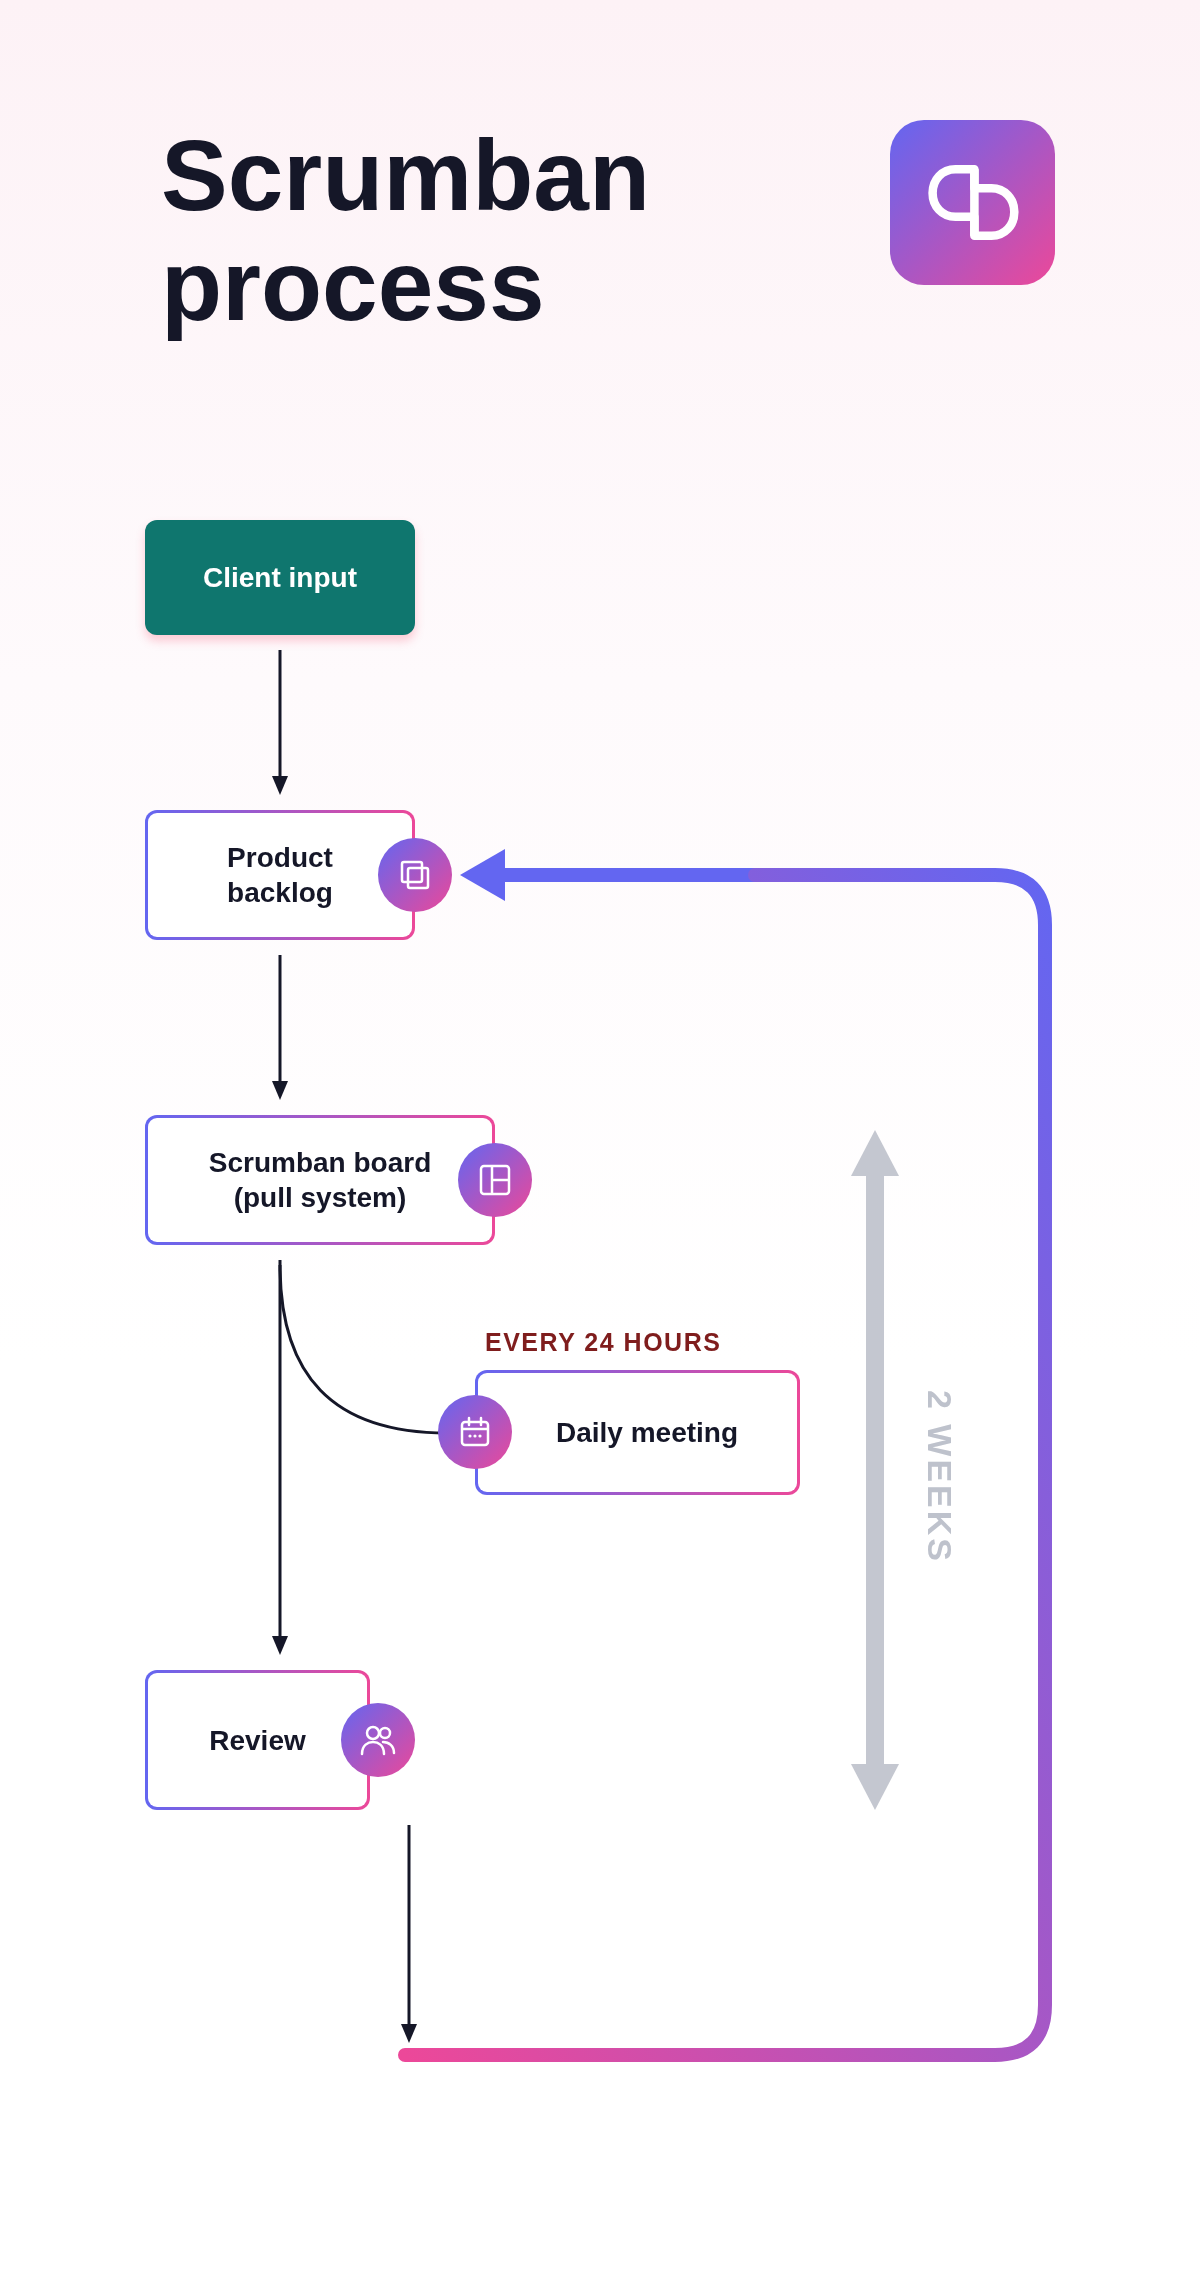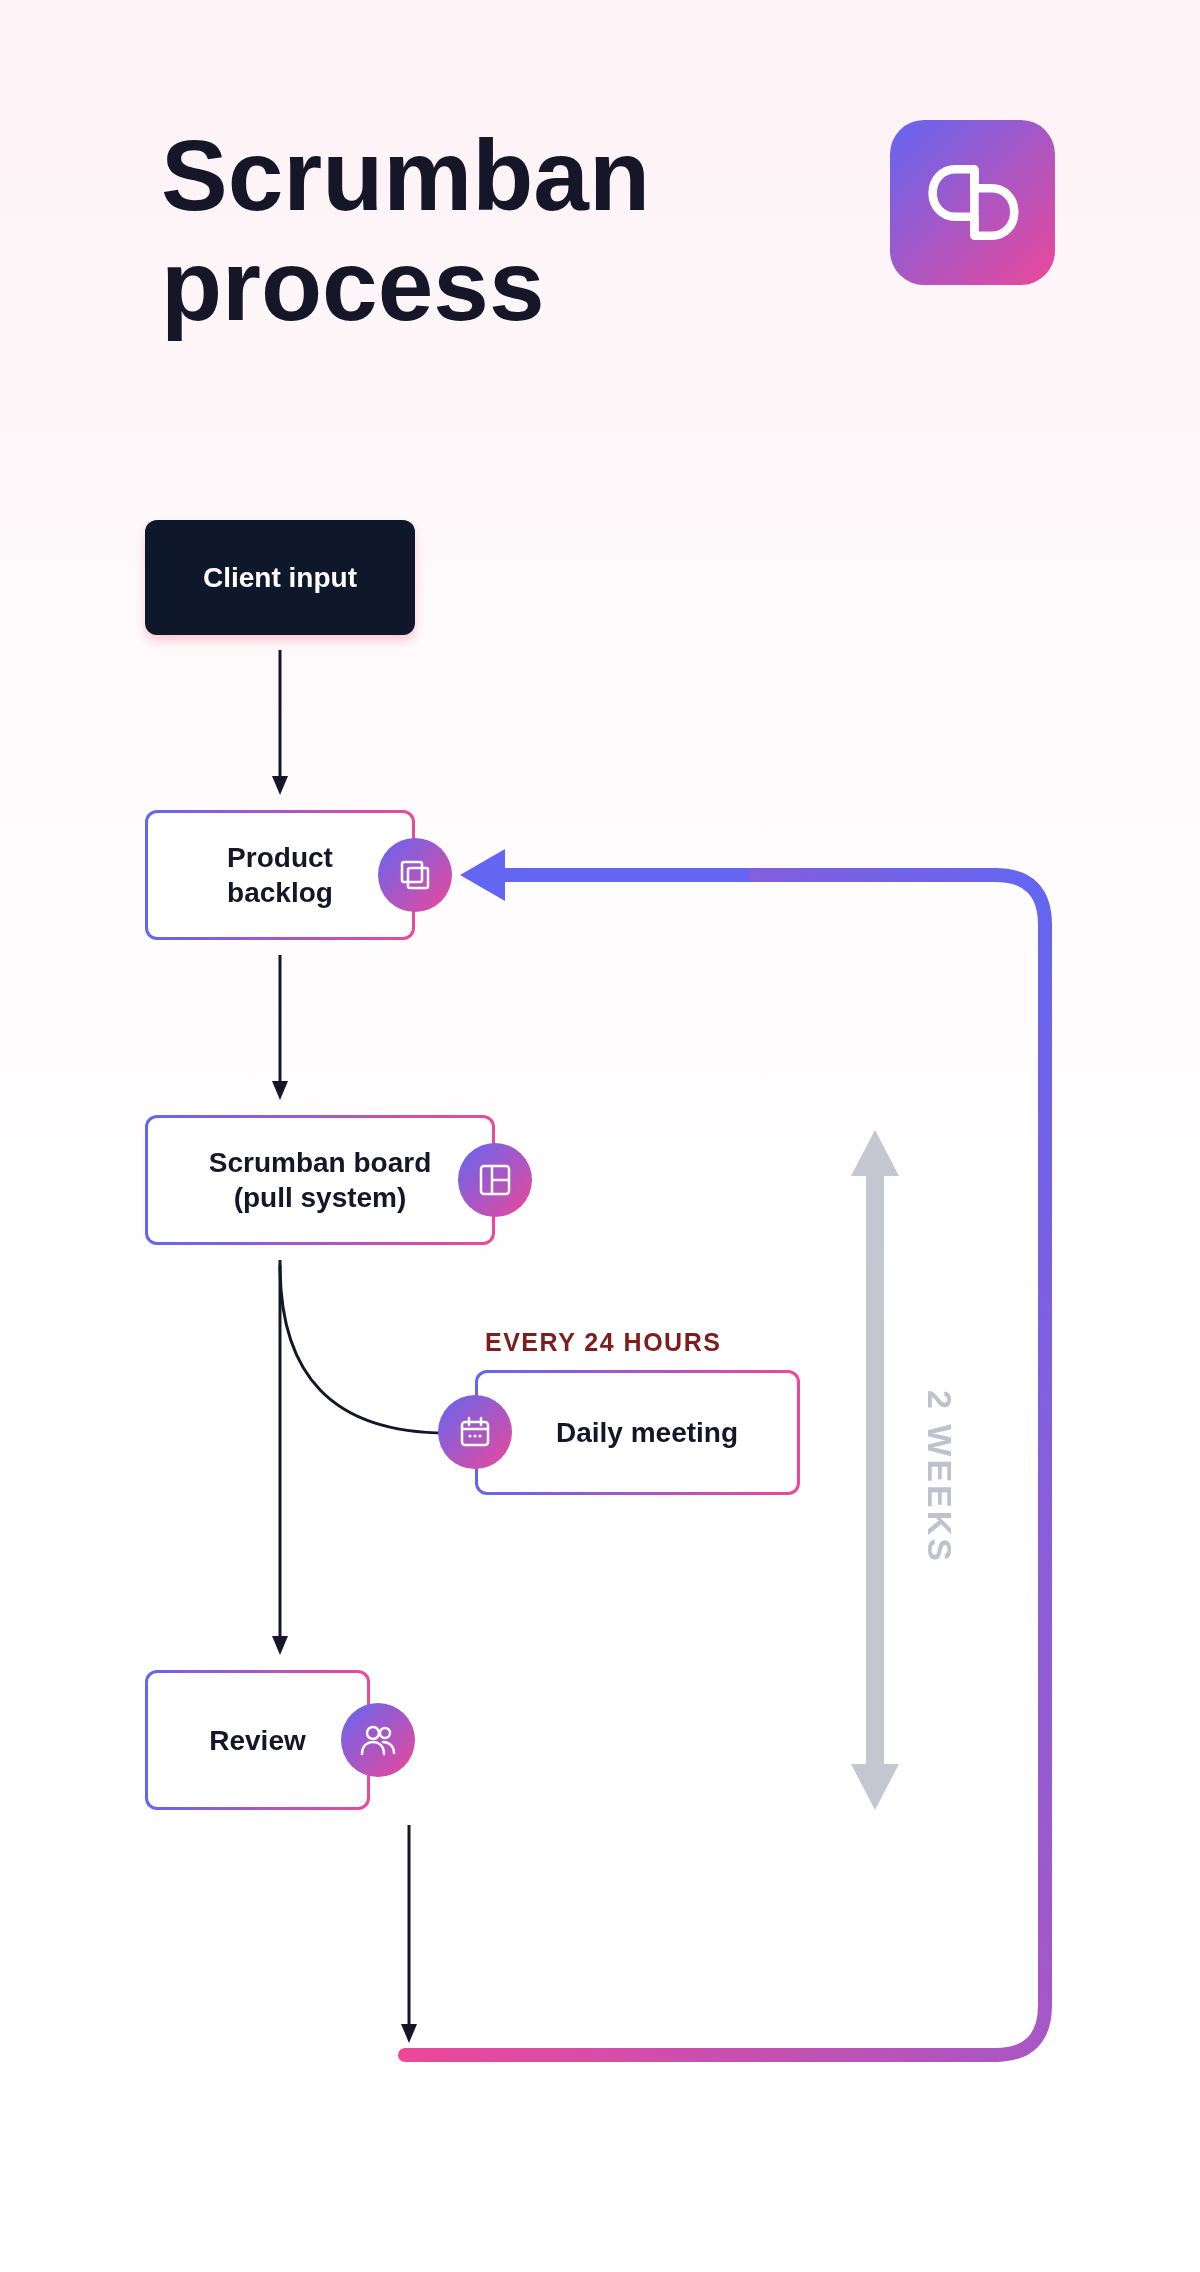--- a/index.html
+++ b/index.html
@@ -44,21 +44,21 @@
     position: absolute;
     border-radius: 12px;
     display: flex;
     align-items: center;
     justify-content: center;
     font-weight: 700;
     text-align: center;
     background: #fff;
   }
   .box-solid {
-    background: #0f172a;
+    background: #0f766e;
     color: #fff;
     font-size: 28px;
     box-shadow: 0 6px 10px rgba(244,63,94,0.25);
   }
   .box-outline {
     border: 3px solid transparent;
     background:
       linear-gradient(#fff,#fff) padding-box,
       linear-gradient(90deg,#6366F1,#EC4899) border-box;
     color: #151728;

